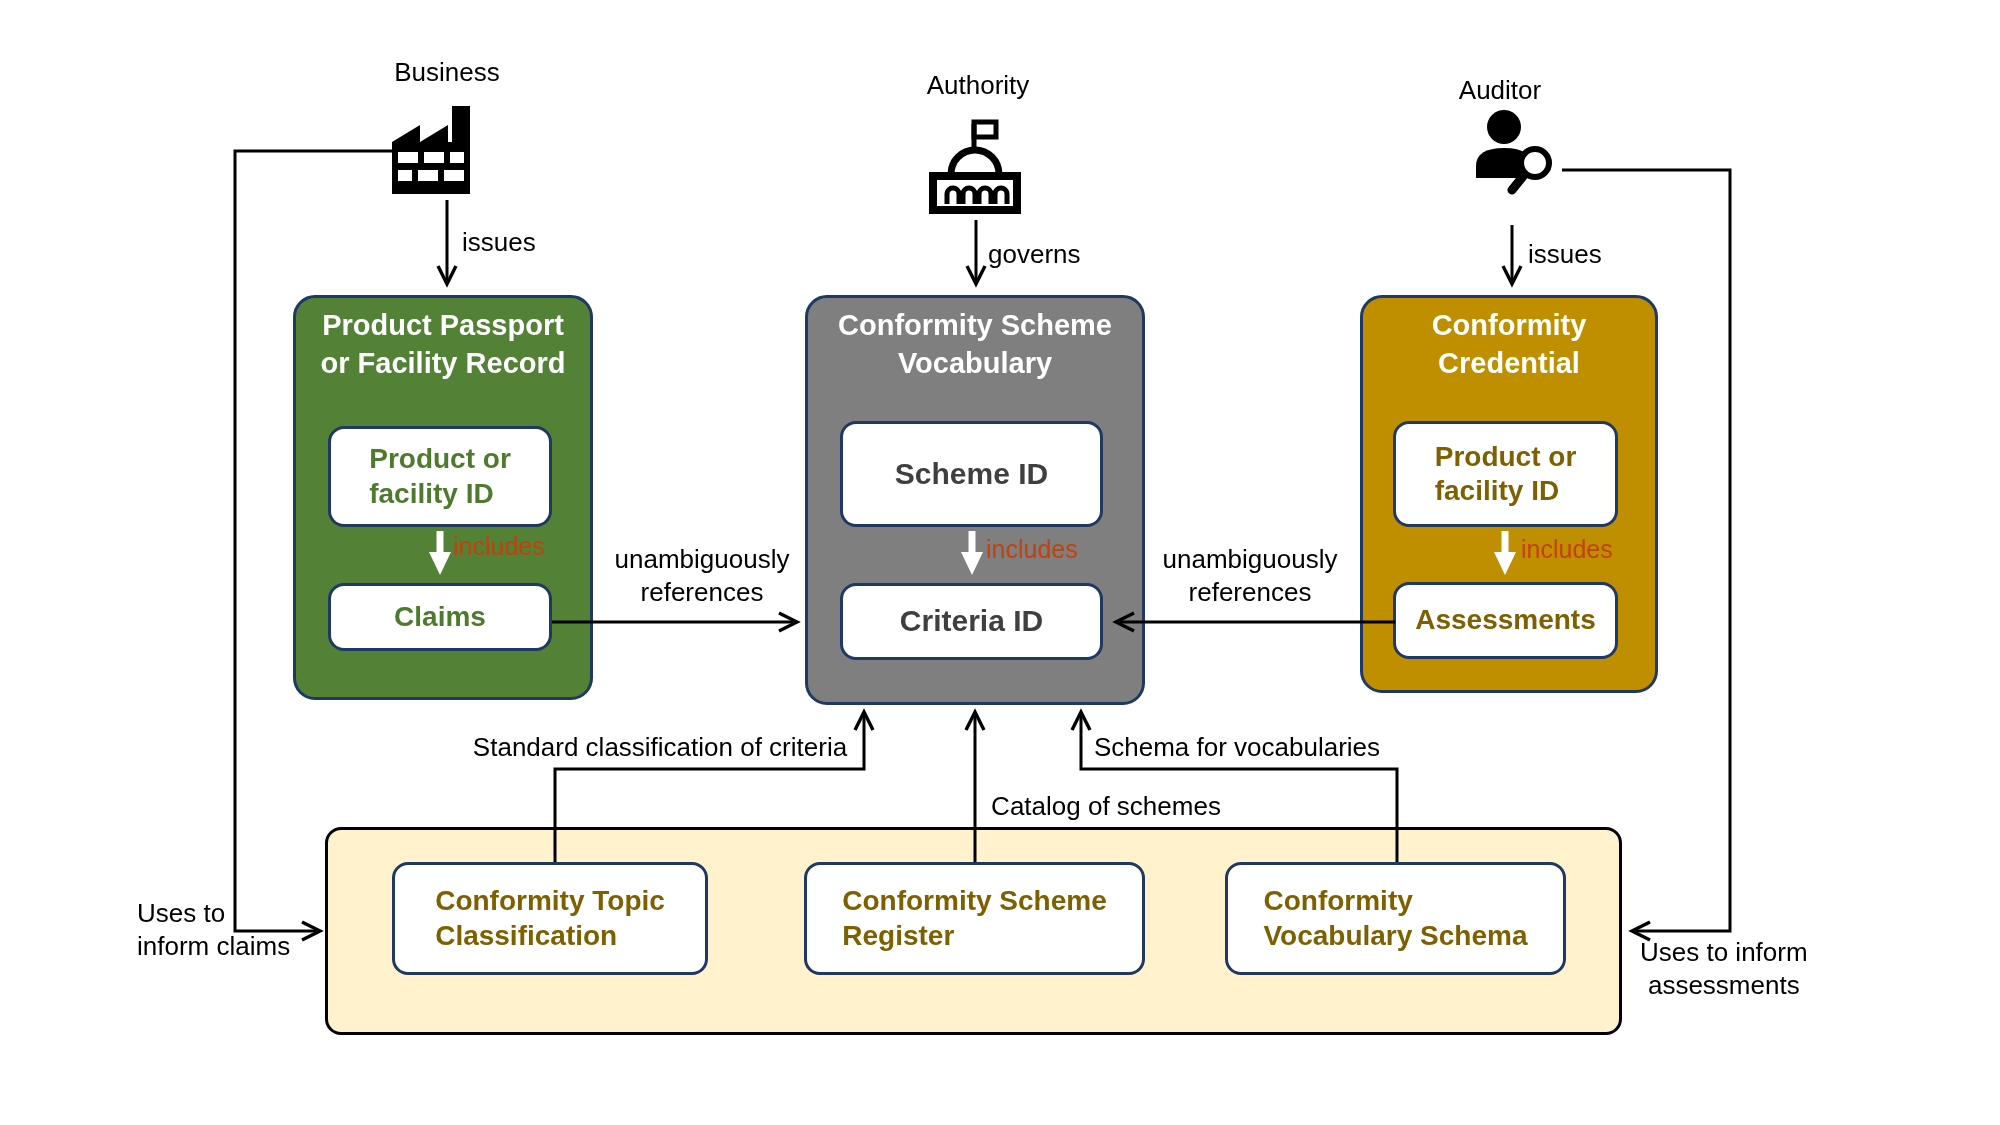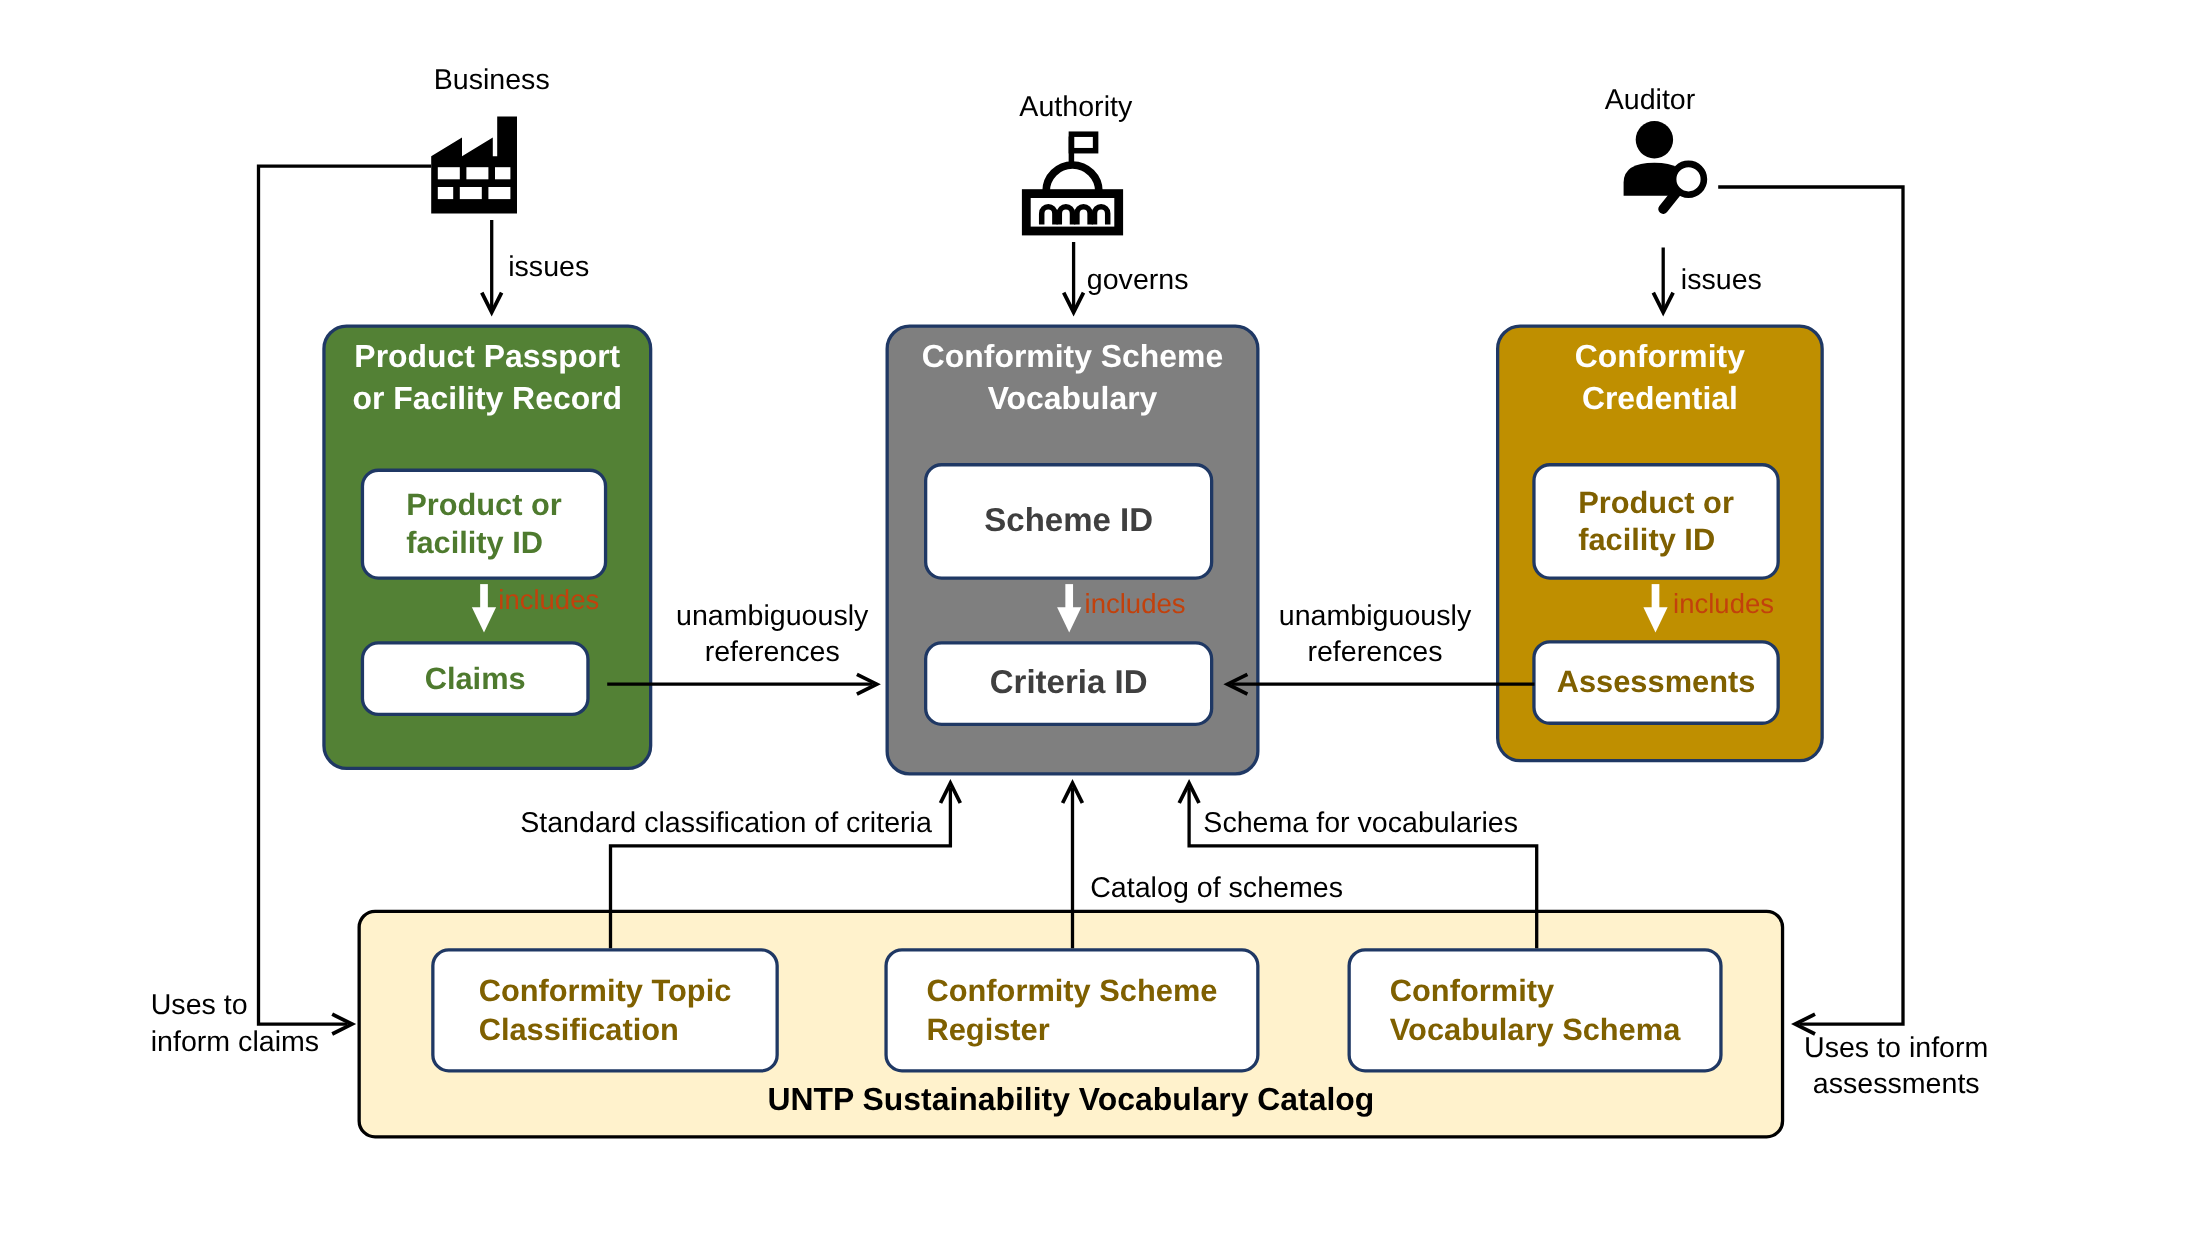--- a/index.html
+++ b/index.html
@@ -32,21 +32,21 @@
   }
   #overlay{position:absolute;left:0;top:0;z-index:3;pointer-events:none;}
   .actor-icon{position:absolute;z-index:2;}
 </style>
 </head>
 <body>
 
 <div id="canvas">
 
   <div class="lbl center" style="left:447px;top:56px;">Business</div>
-  <div class="lbl center" style="left:978px;top:80px;">Authority</div>
+  <div class="lbl center" style="left:978px;top:69px;">Authority</div>
   <div class="lbl center" style="left:1500px;top:74px;">Auditor</div>
 
   <svg class="actor-icon" style="left:386px;top:102px;" width="106" height="94" viewBox="0 0 106 94">
     <path d="M6 92 V40 L34 23 V40 L62 23 V40 H66 V4 H84 V92 Z" fill="#000"></path>
     <g fill="#fff">
       <rect x="12" y="50" width="20" height="11"></rect>
       <rect x="38" y="50" width="20" height="11"></rect>
       <rect x="64" y="50" width="14" height="11"></rect>
       <rect x="12" y="68" width="14" height="11"></rect>
       <rect x="32" y="68" width="20" height="11"></rect>
@@ -80,37 +80,36 @@
 
   <div class="boxtitle" style="left:293px;top:307px;width:300px;">Product Passport
 or Facility Record</div>
   <div class="boxtitle" style="left:805px;top:307px;width:340px;">Conformity Scheme
 Vocabulary</div>
   <div class="boxtitle" style="left:1360px;top:307px;width:298px;">Conformity
 Credential</div>
 
   <div class="innerbox green-t" style="left:328px;top:426px;width:224px;height:101px;">Product or
 facility ID</div>
-  <div class="innerbox green-t" style="left:328px;top:583px;width:208px;height:68px;">Claims</div>
+  <div class="innerbox green-t" style="left:328px;top:583px;width:224px;height:68px;">Claims</div>
 
   <div class="innerbox gray-t" style="left:840px;top:421px;width:263px;height:106px;">Scheme ID</div>
   <div class="innerbox gray-t" style="left:840px;top:583px;width:263px;height:77px;">Criteria ID</div>
 
   <div class="innerbox gold-t" style="left:1393px;top:421px;width:225px;height:106px;">Product or
 facility ID</div>
   <div class="innerbox gold-t" style="left:1393px;top:582px;width:225px;height:77px;">Assessments</div>
 
   <div class="bigbox" style="left:325px;top:827px;width:1297px;height:208px;background:#FFF2CC;border:3px solid #000;border-radius:16px;"></div>
   <div class="innerbox gold-t" style="left:392px;top:862px;width:316px;height:113px;">Conformity Topic
 Classification</div>
   <div class="innerbox gold-t" style="left:804px;top:862px;width:341px;height:113px;">Conformity Scheme
 Register</div>
   <div class="innerbox gold-t" style="left:1225px;top:862px;width:341px;height:113px;">Conformity
 Vocabulary Schema</div>
-  <div class="cat-title" style="left:325px;top:984px;width:1297px;">UNTP Sustainability Vocabulary Catalog</div>
 
   <svg id="overlay" width="2000" height="1125" viewBox="0 0 2000 1125">
     <defs>
       <marker id="ab" markerUnits="userSpaceOnUse" markerWidth="26" markerHeight="24" refX="17" refY="12" orient="auto">
         <path d="M3 3 L21 12 L3 21" fill="none" stroke="#000" stroke-width="3.4"></path>
       </marker>
       <marker id="aw" markerUnits="userSpaceOnUse" markerWidth="28" markerHeight="26" refX="17" refY="13" orient="auto">
         <path d="M2 2 L25 13 L2 24 Z" fill="#fff"></path>
       </marker>
     </defs>

